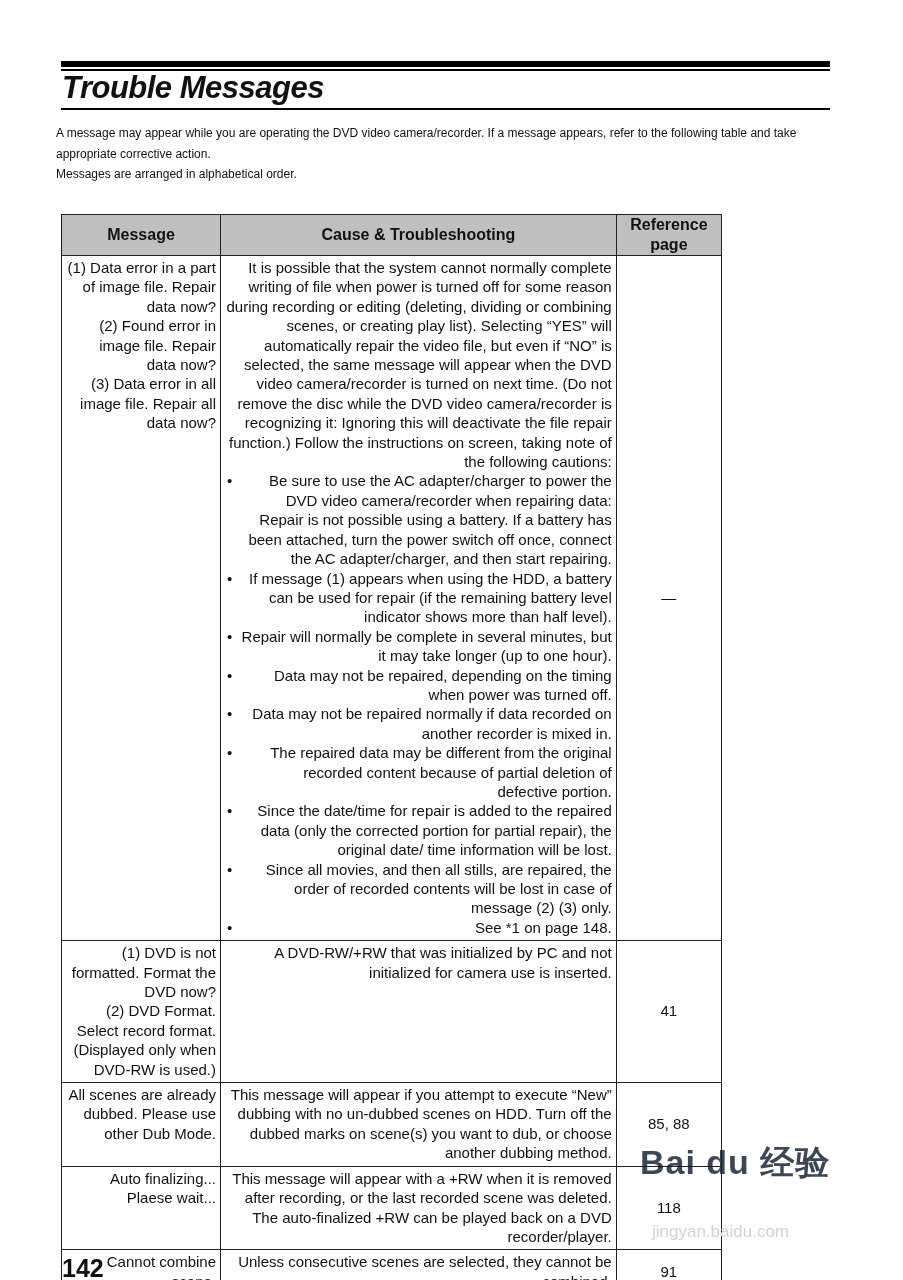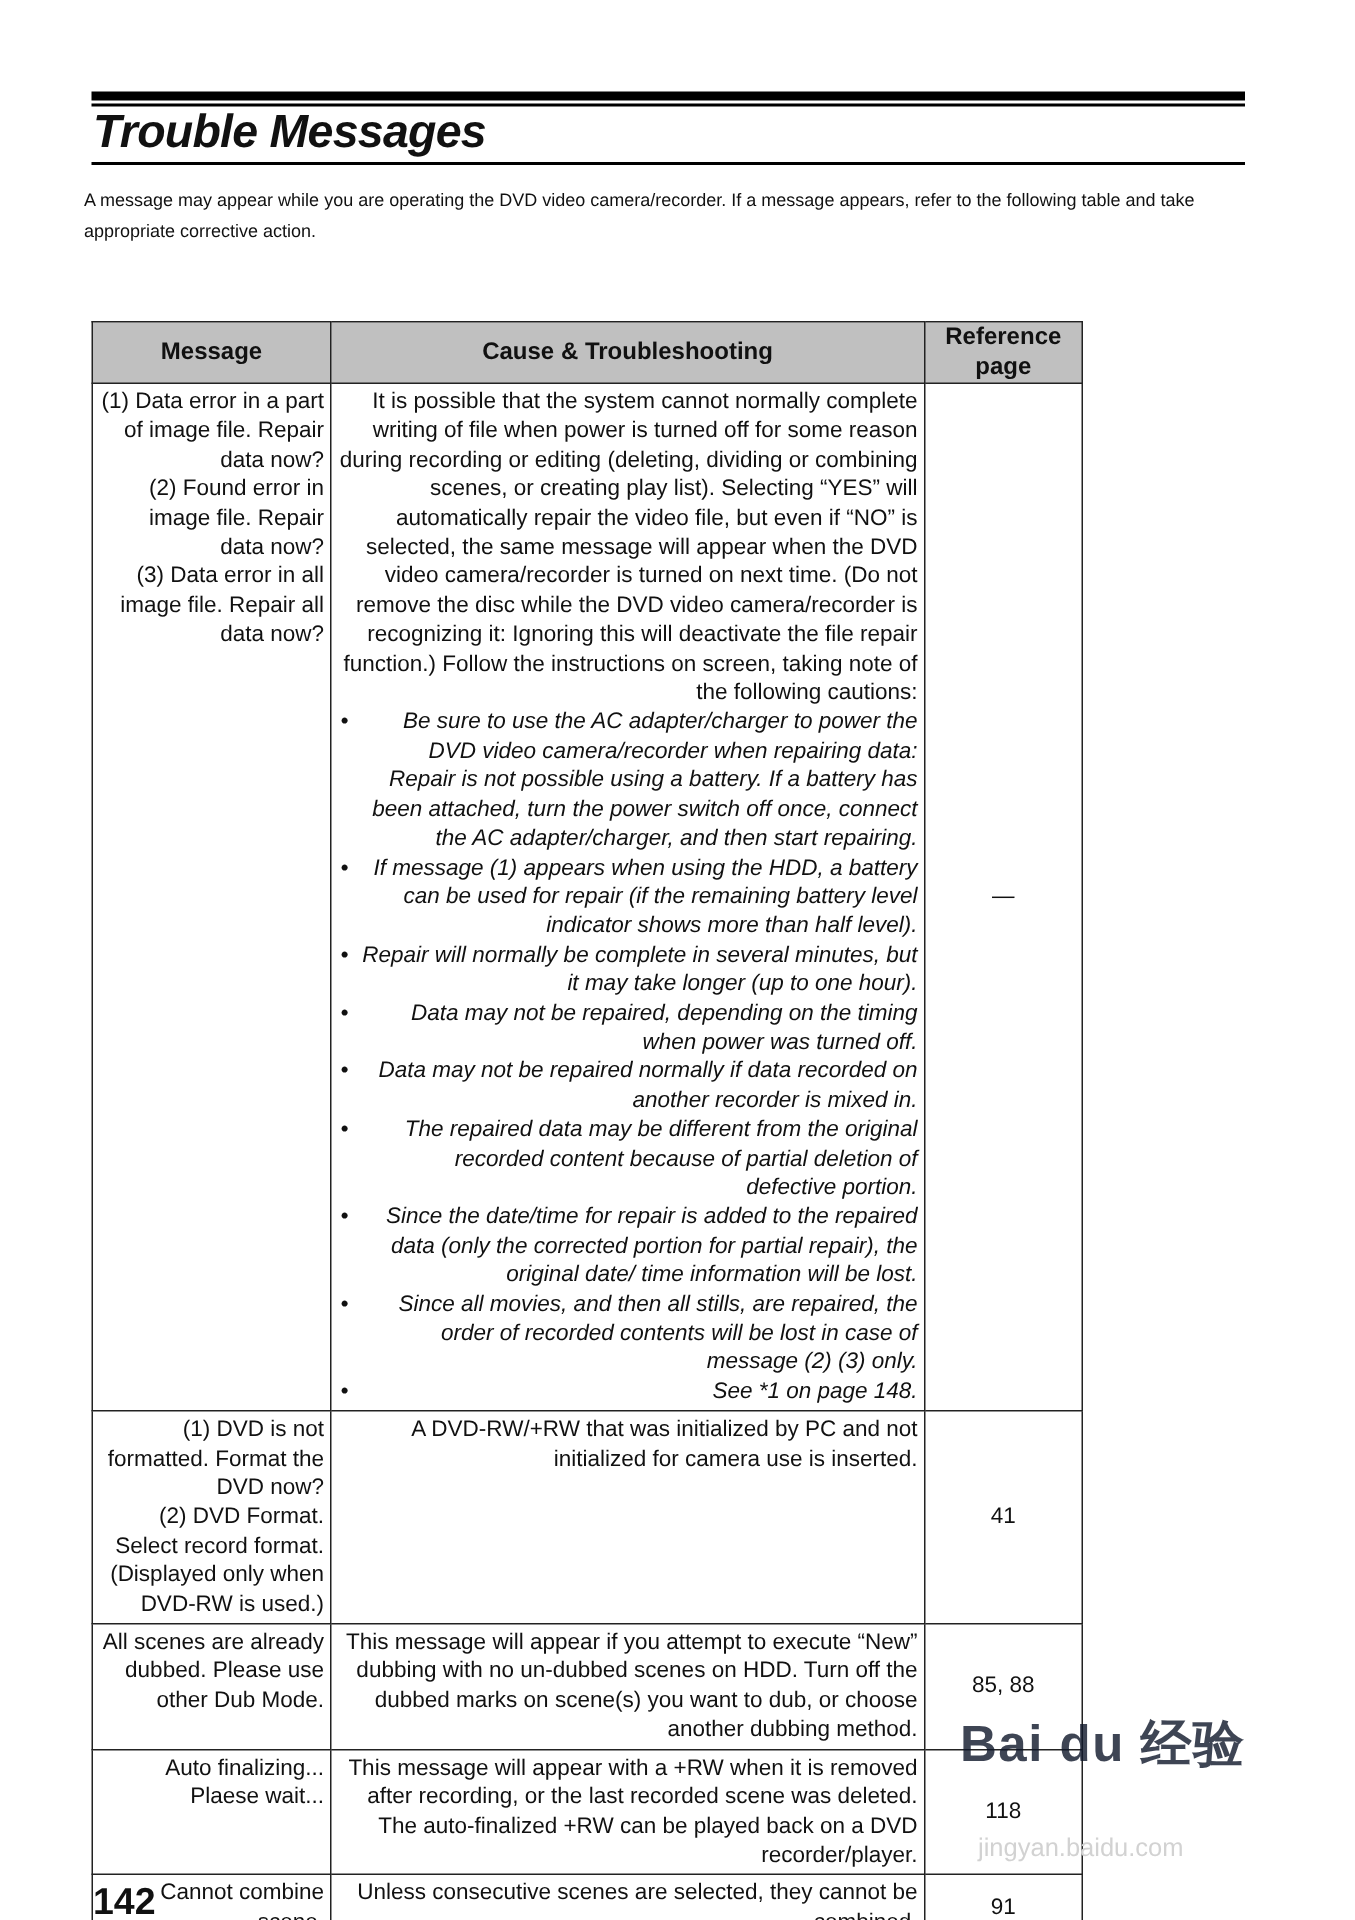--- a/index.html
+++ b/index.html
@@ -13,38 +13,39 @@
   .intro { position: absolute; left: 56px; top: 123px; width: 770px; font-size: 12px; 
            line-height: 20.5px; }
   .intro p { margin: 0; }
   table { position: absolute; left: 61px; top: 214px; width: 661px; border-collapse: collapse;
           font-size: 15px; line-height: 19.4px; }
   th, td { border: 1.5px solid #222; vertical-align: top; padding: 2px 4px 3px 4px; text-align: right; }
   th { background: #c0c0c0; font-weight: bold; font-size: 16px; text-align: center; vertical-align: middle;
        line-height: 20px; height: 40px; padding: 0 4px; }
   col.c1 { width: 183px; } col.c2 { width: 475px; } col.c3 { width: 111px; }
   td.ref { text-align: center; vertical-align: middle; }
-  ul { margin: 0; padding: 0; list-style: none; font-style: italic; }
+  ul { margin: 0; padding: 0; list-style: none; }
   ul li { position: relative; padding-left: 15px; }
   ul li::before { content: "\2022"; position: absolute; left: 2px; top: 0; }
   .pagenum { position: absolute; left: 62px; top: 1254px; font-size: 25px; font-weight: bold; }
   .watermark { position: absolute; left: 640px; top: 1140px; color: #0f172a; font-size: 34px; font-weight: bold;
                letter-spacing: 1px; opacity: 0.8; }
   .watermark-url { position: absolute; left: 652px; top: 1222px; color: #d2d2d2; font-size: 17px; }
 </style>
 </head>
 <body>
 
 <div class="rule-thick"></div>
 <div class="rule-thin"></div>
 <h1 class="title">Trouble Messages</h1>
 <div class="rule-under"></div>
 
 <div class="intro">
   <p>A message may appear while you are operating the DVD video camera/recorder. If a message appears, refer to the following table and take appropriate corrective action.</p>
+  <p>Messages are arranged in alphabetical order.</p>
 </div>
 
 <table>
   <colgroup>
       <col class="c1">
       <col class="c2">
       <col class="c3">
     </colgroup>
   <thead>
     <tr>

